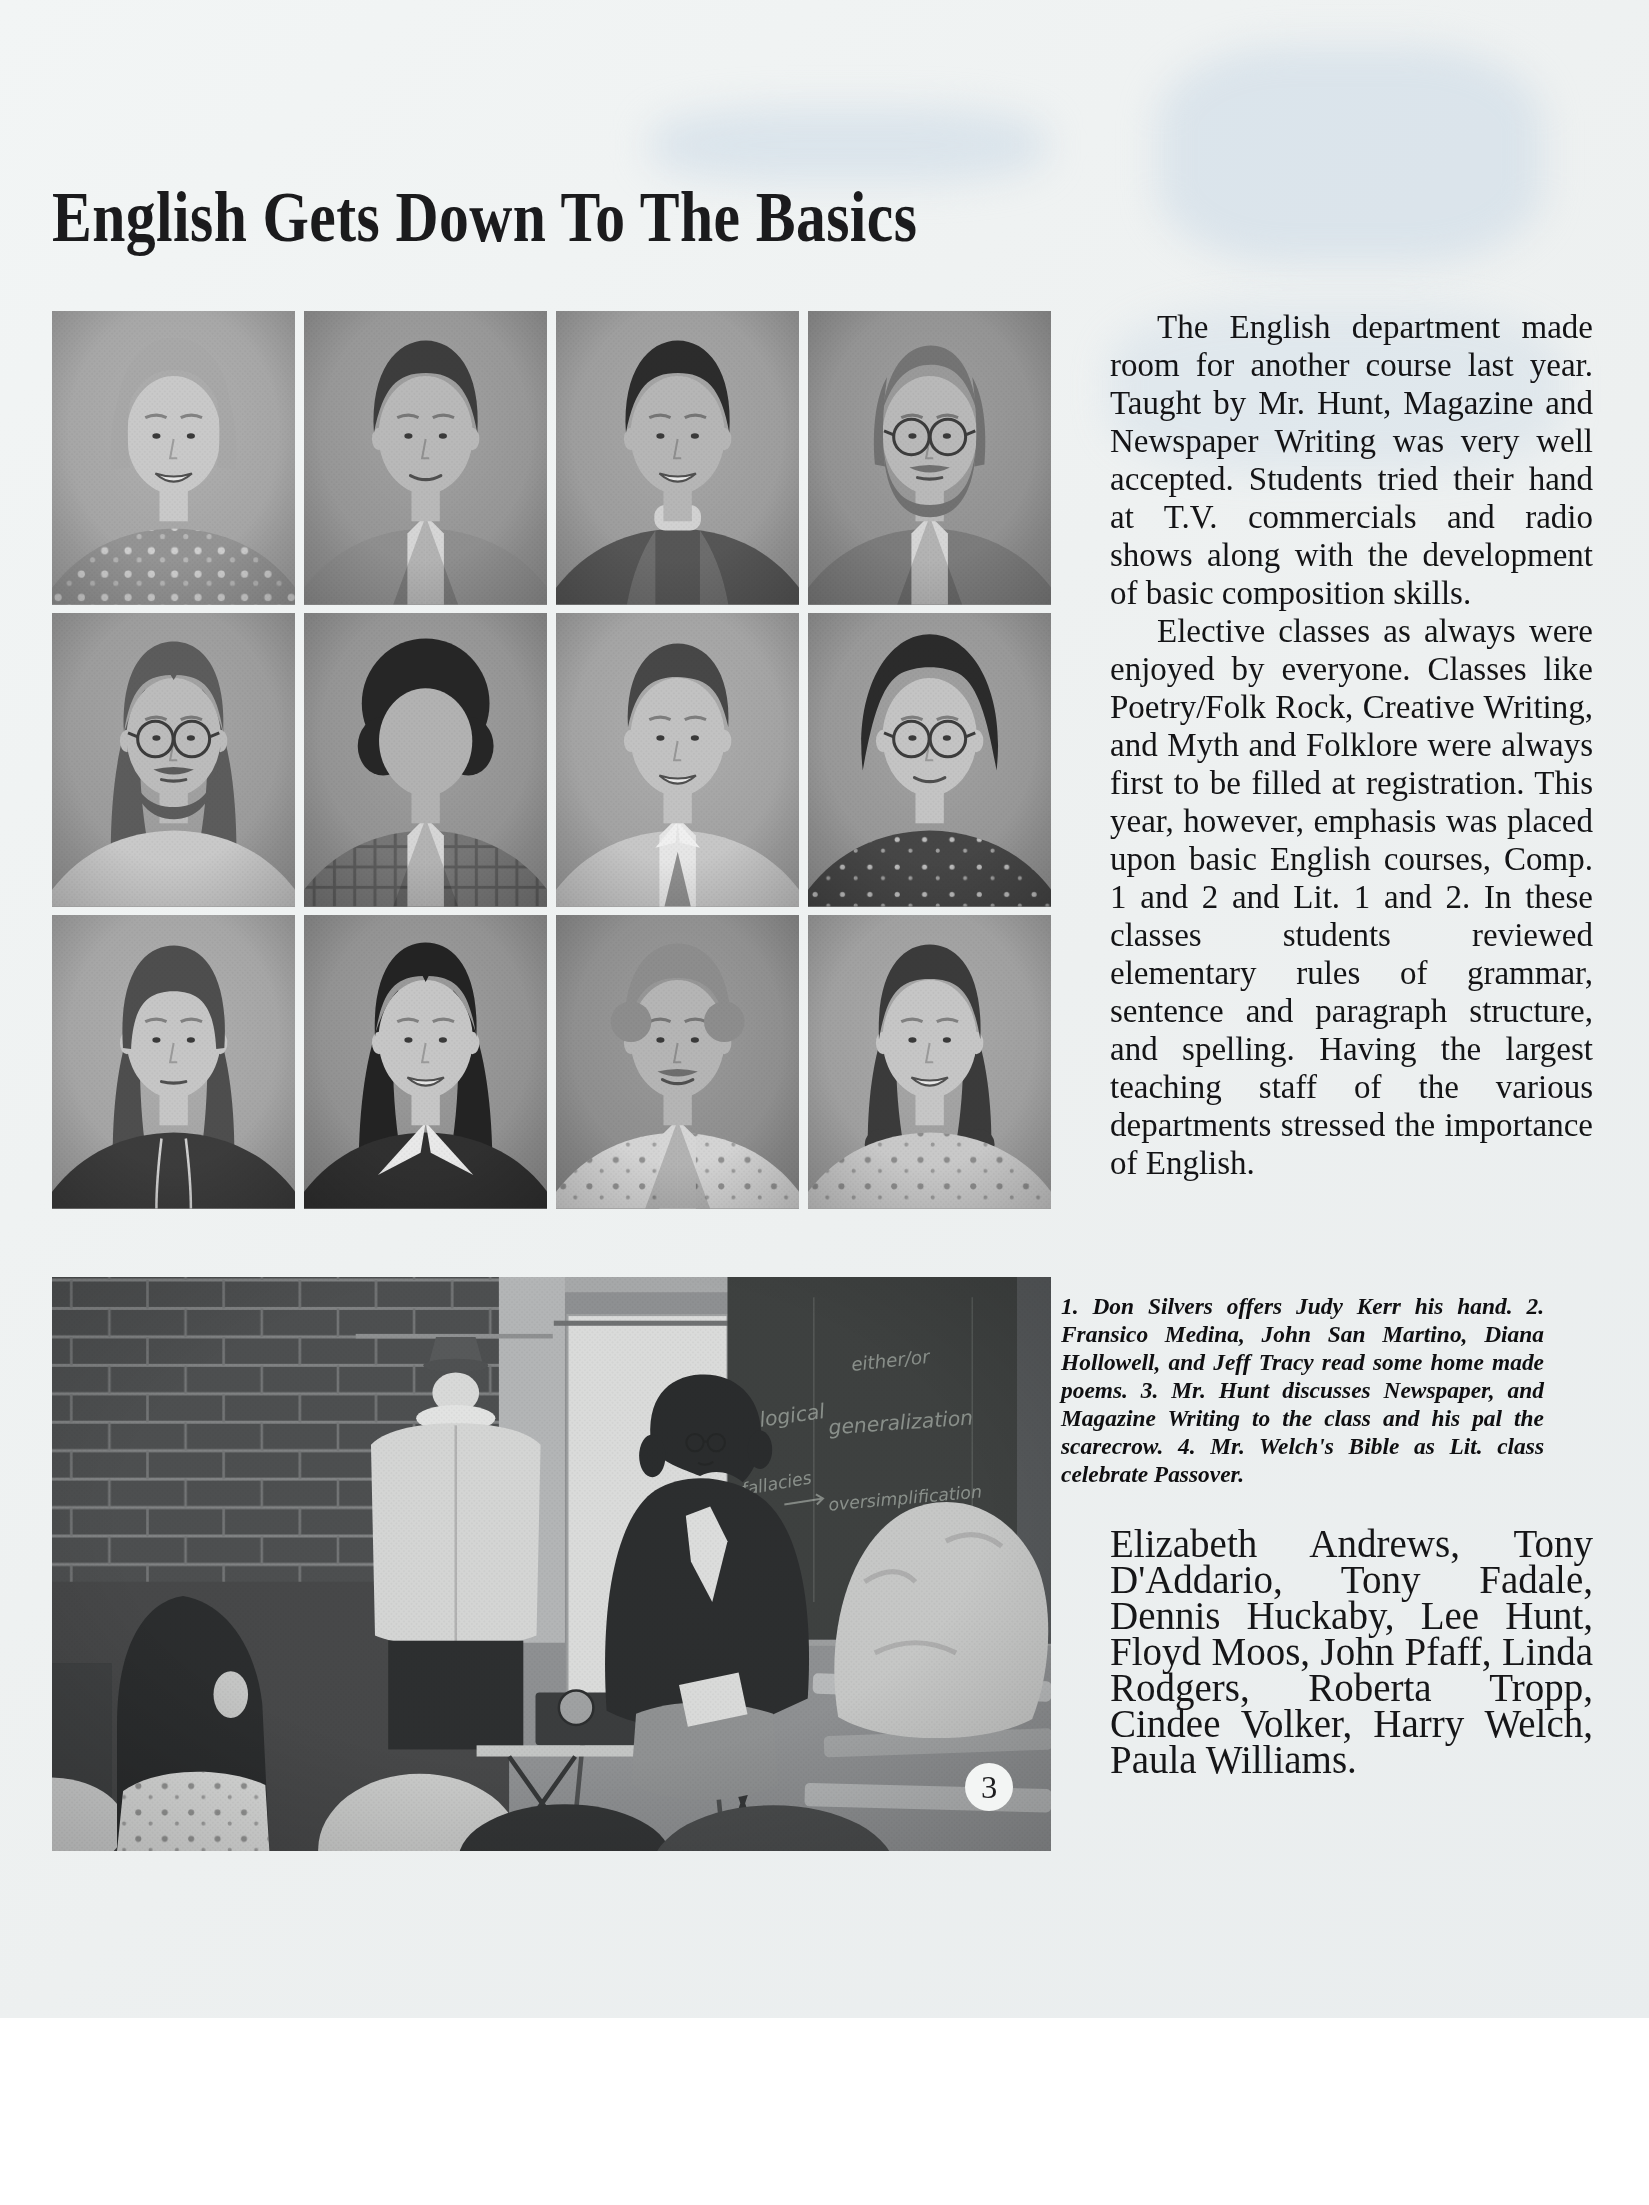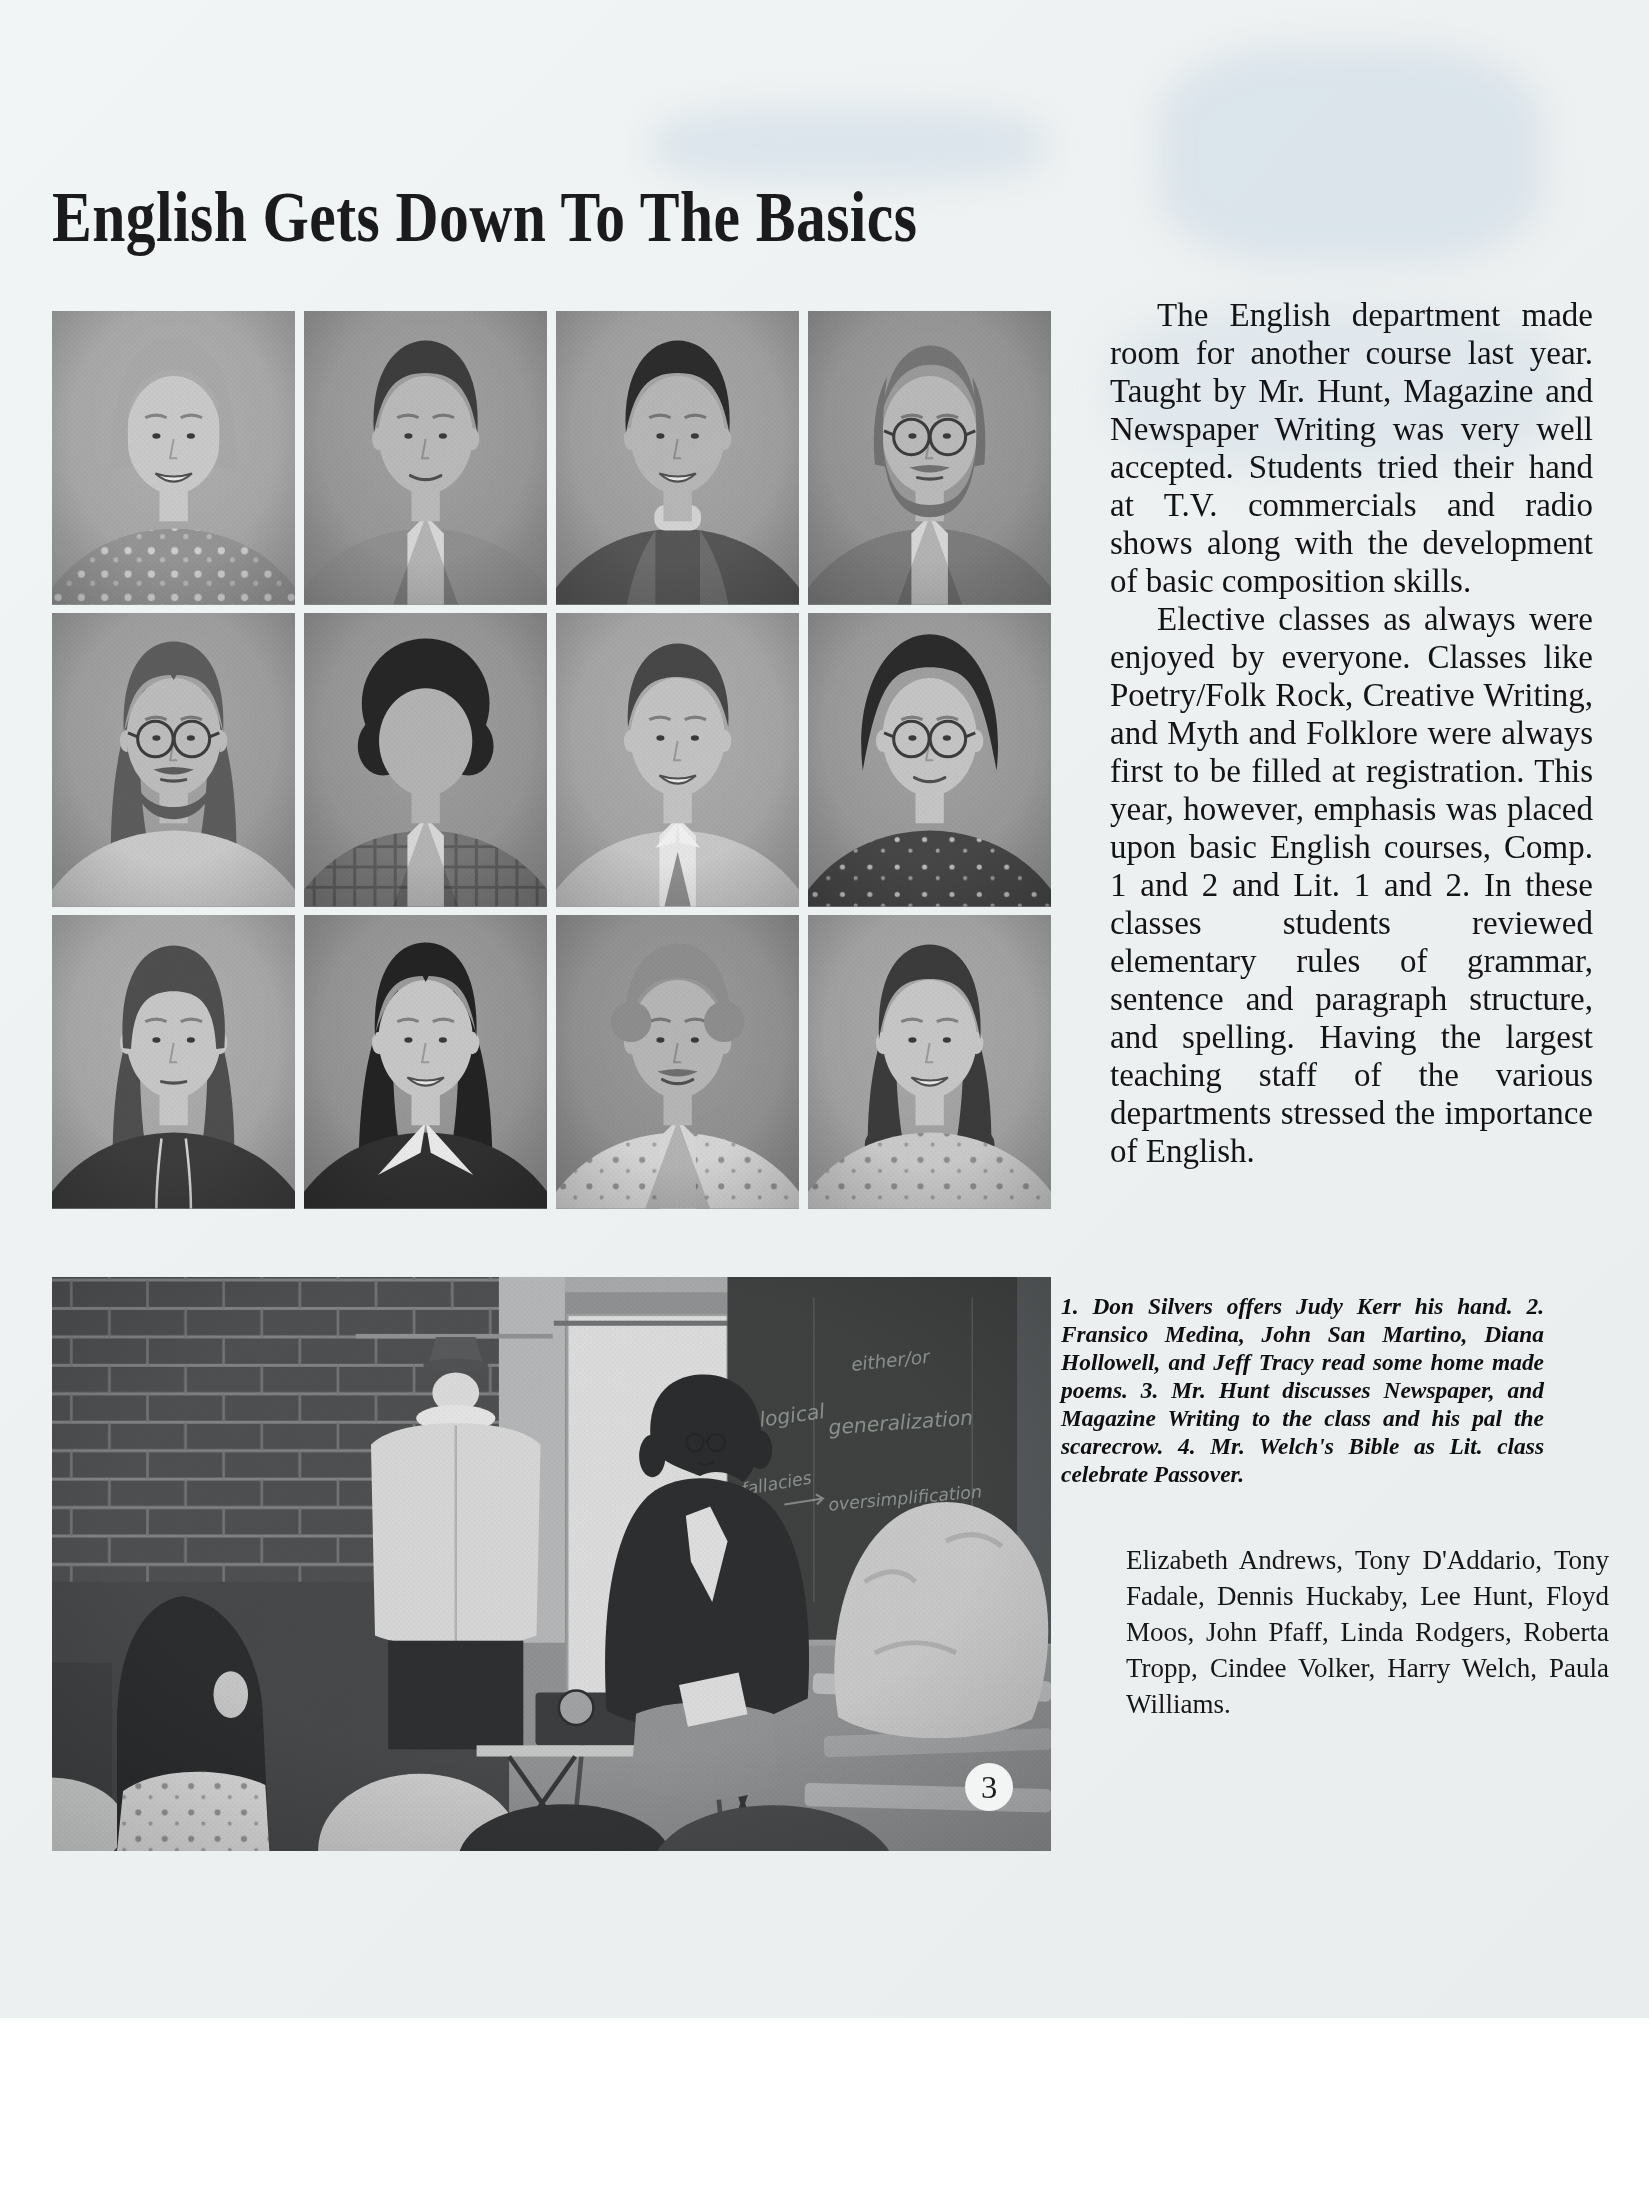--- a/index.html
+++ b/index.html
@@ -12,27 +12,27 @@
          transform:scaleX(.84);transform-origin:left top;}
   #portrait-grid{position:absolute;left:52px;top:311px;width:999px;height:898px;
          display:grid;grid-template-columns:repeat(4,1fr);grid-template-rows:repeat(3,1fr);gap:8.6px;}
   #portrait-grid figure{margin:0;position:relative;overflow:hidden;background:#979797;}
   #portrait-grid svg{position:absolute;inset:0;width:100%;height:100%;}
   #classroom{position:absolute;left:52px;top:1277px;width:999px;height:574px;background:#8e9092;}
   #classroom svg{position:absolute;inset:0;width:100%;height:100%;}
   #photo-badge{position:absolute;left:965px;top:1763px;width:48px;height:48px;border-radius:50%;
          background:#f3f5f4;color:#1d1d1f;font-size:32.5px;display:flex;align-items:center;
          justify-content:center;font-family:"Liberation Serif",serif;}
-  #article{position:absolute;left:1110px;top:296px;width:483px;color:#141416;
+  #article{position:absolute;left:1110px;top:308px;width:483px;color:#141416;
          font-size:33px;line-height:38px;text-align:justify;}
   #article p{margin:0;text-indent:47px;}
   #captions{position:absolute;left:1061px;top:1292px;width:483px;color:#0f0f11;
          font-size:23.4px;line-height:28px;font-style:italic;font-weight:700;text-align:justify;margin:0;}
   #staff-list{position:absolute;left:1110px;top:1526px;width:483px;color:#161618;
-         font-size:27px;line-height:36px;text-align:justify;margin:16px;}
+         font-size:39px;line-height:36px;text-align:justify;margin:0;}
   #page-number{position:absolute;left:1533px;top:2126px;width:86px;
          font-family:"Liberation Sans",sans-serif;font-weight:700;font-size:23.4px;color:#2a2a2c;}
   .sr{position:absolute;width:0;height:0;overflow:hidden;}
 </style>
 </head>
 <body>
 
 <svg class="sr" aria-hidden="true">
   <defs>
     <pattern id="ht" width="7" height="7" patternUnits="userSpaceOnUse" patternTransform="rotate(45)">

